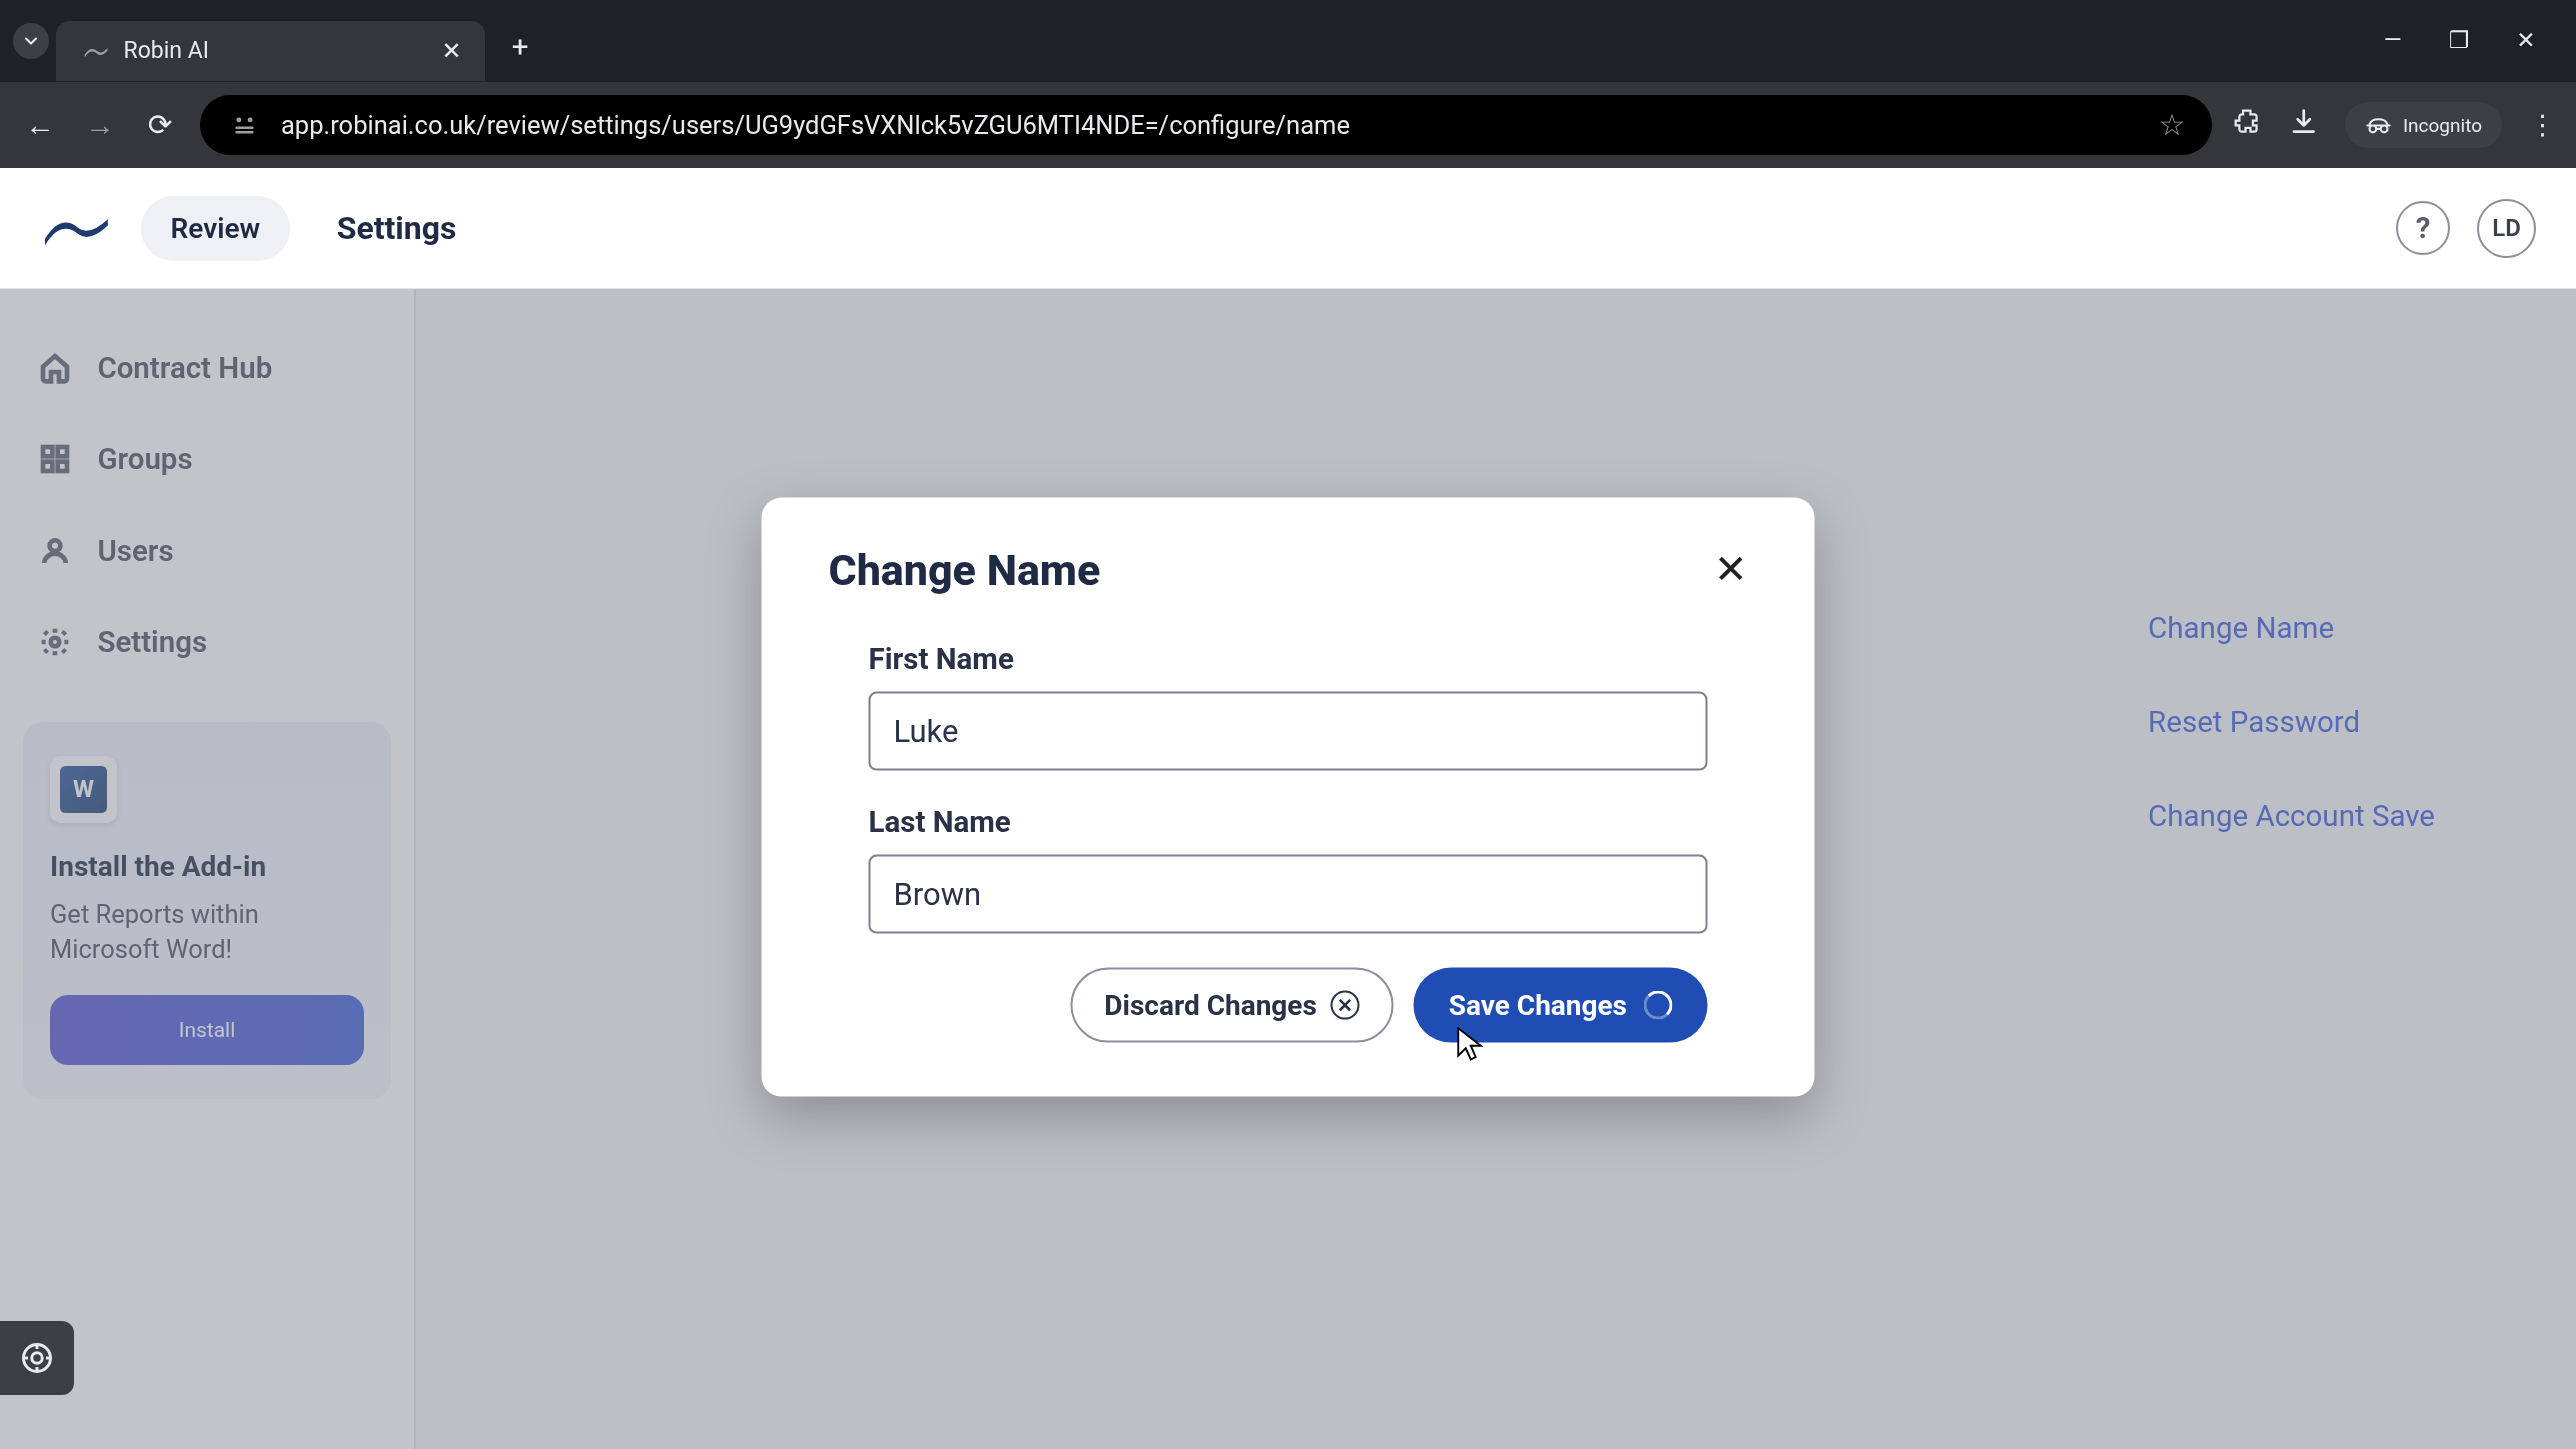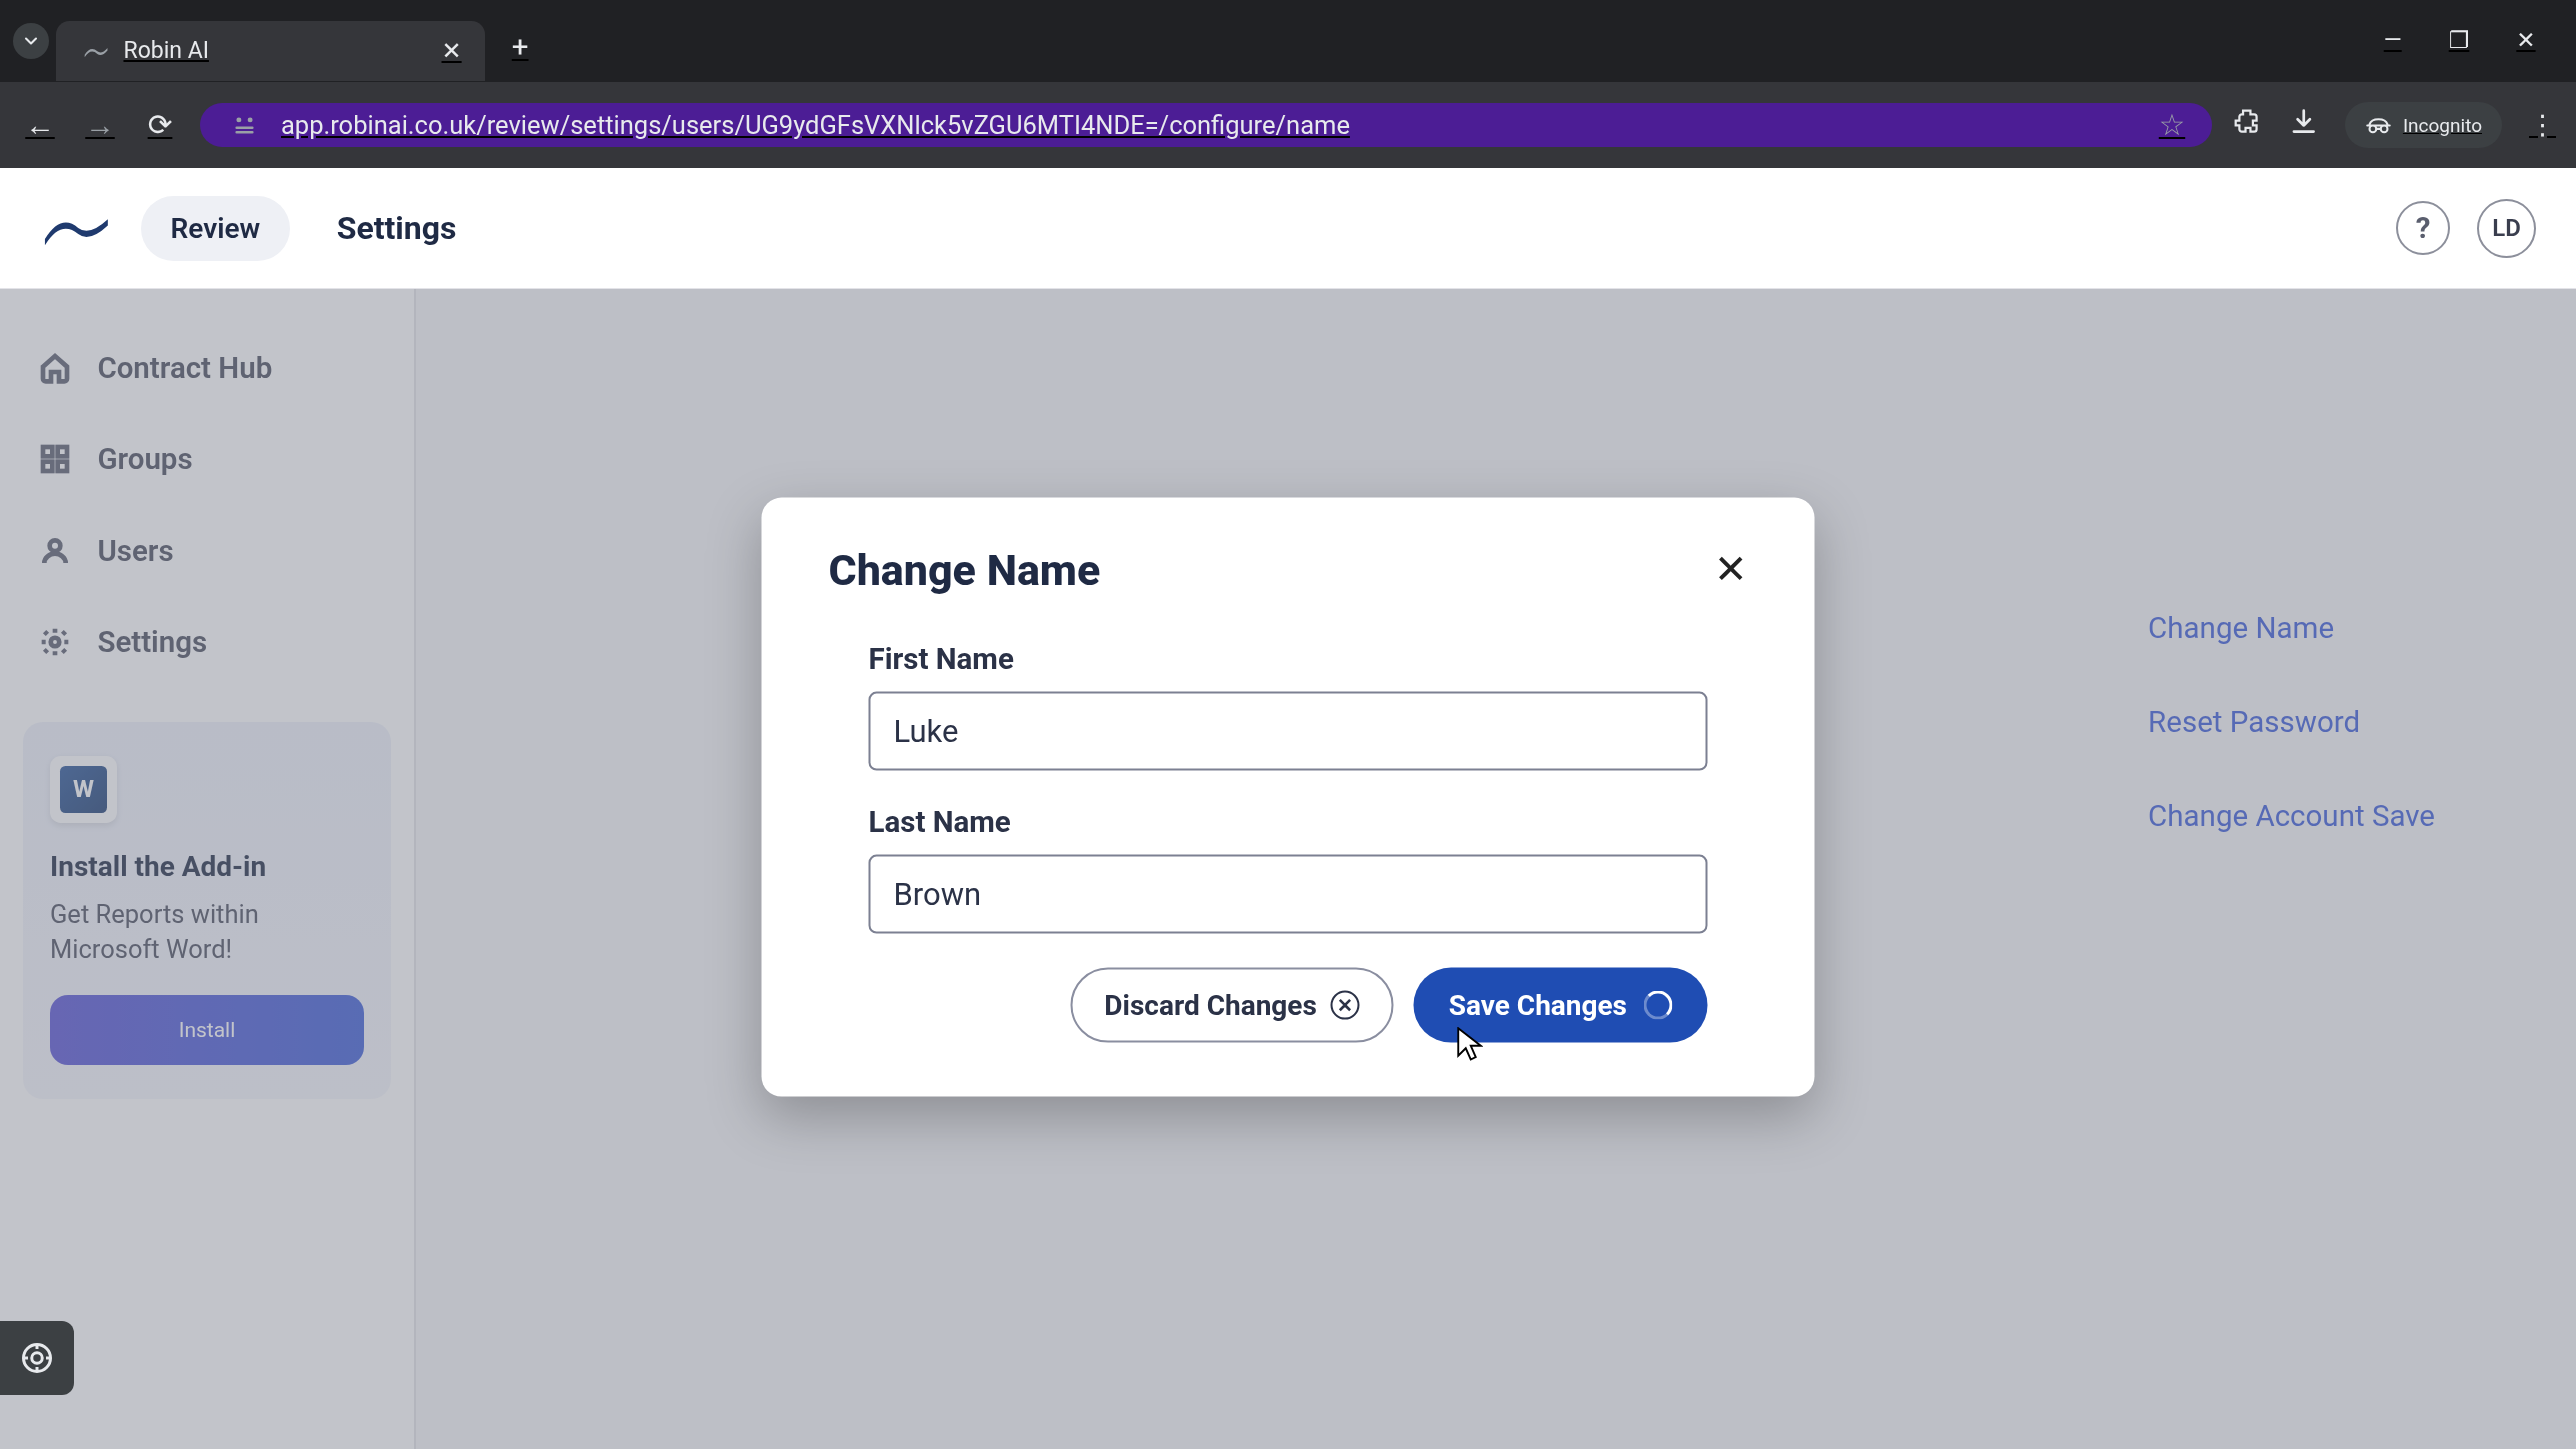--- a/index.html
+++ b/index.html
@@ -1,34 +1,34 @@
 <!DOCTYPE html>
 <html style="font-size:10.7px"><head>
 <meta charset="utf-8">
 <style>
   * { margin: 0; padding: 0; box-sizing: border-box; font-family: -apple-system, BlinkMacSystemFont, "Segoe UI", Roboto, sans-serif; }
   html, body { width: 2576px; height: 1449px; overflow: hidden; background: #202124; }
 
   
-  .browser-chrome { width: 100%; background: #202124; text-decoration: underline; }
+  .browser-chrome { width: 100%; background: #202124; }
   .tab-strip { height: 81px; display: flex; align-items: center; padding: 0 13.4px; gap: 6.7px; }
   .tab-dropdown { width: 36px; height: 36px; border-radius: 50%; background: #3c4043; display: flex; align-items: center; justify-content: center; color: #e8eaed; font-size: 19px; }
   .tab { height: 60px; background: #35363a; border-radius: 13.4px 13.4px 0 0; display: flex; align-items: center; padding: 0 20px 0 27px; gap: 13.4px; margin-top: 20px; min-width: 429px; }
   .tab-favicon { width: 27px; height: 27px; display:flex; align-items:center; justify-content:center;}
   .tab-favicon svg { width: 27px; height: 27px; }
   .tab-title { color: #e8eaed; font-size: 23px; flex: 1; }
   .tab-close { color: #e8eaed; font-size: 24px; cursor: pointer; width: 27px; text-align: center; }
   .new-tab { color: #e8eaed; font-size: 29.5px; margin-left: 20px; margin-top: 13.4px; cursor: pointer; }
   .win-controls { margin-left: auto; display: flex; gap: 47px; color: #e8eaed; font-size: 23px; padding-right: 27px; }
   .win-controls span { cursor: pointer; }
 
   .addr-bar { height: 87px; background: #35363a; display: flex; align-items: center; padding: 0 20px; gap: 20px; border-top: 0.7px solid #202124; }
   .nav-btn { width: 40px; height: 40px; display: flex; align-items: center; justify-content: center; color: #9aa0a6; font-size: 29.5px; cursor: pointer; }
   .nav-btn.active { color: #e8eaed; }
-  .url-field { flex: 1; height: 44px; background: #4c1d95; border-radius: 30px; display: flex; align-items: center; padding: 16px 27px; gap: 20px; }
+  .url-field { flex: 1; height: 60px; background: #000000; border-radius: 30px; display: flex; align-items: center; padding: 16px 27px; gap: 20px; }
   .site-chip { width:34px; height:34px; display:flex; align-items:center; justify-content:center; color:#9aa0a6; font-size:21.5px;}
   .url-text { color: #e8eaed; font-size: 25.5px; flex: 1; }
   .url-star { color: #9aa0a6; font-size: 29.5px; }
   .addr-icons { display: flex; gap: 27px; align-items: center; color: #e8eaed; }
   .addr-icon { font-size: 29.5px; cursor: pointer; }
   .incognito-pill { display: flex; align-items: center; gap: 10.7px; background: #3c4043; border-radius: 27px; padding: 9.4px 20px; font-size: 19px; }
   .menu-dots { font-size: 27px; cursor: pointer; color:#e8eaed; letter-spacing: 0; }
 
   
   .viewport { position: relative; width: 100%; height: calc(1449px - 168px); background: #f6f6f8; }

